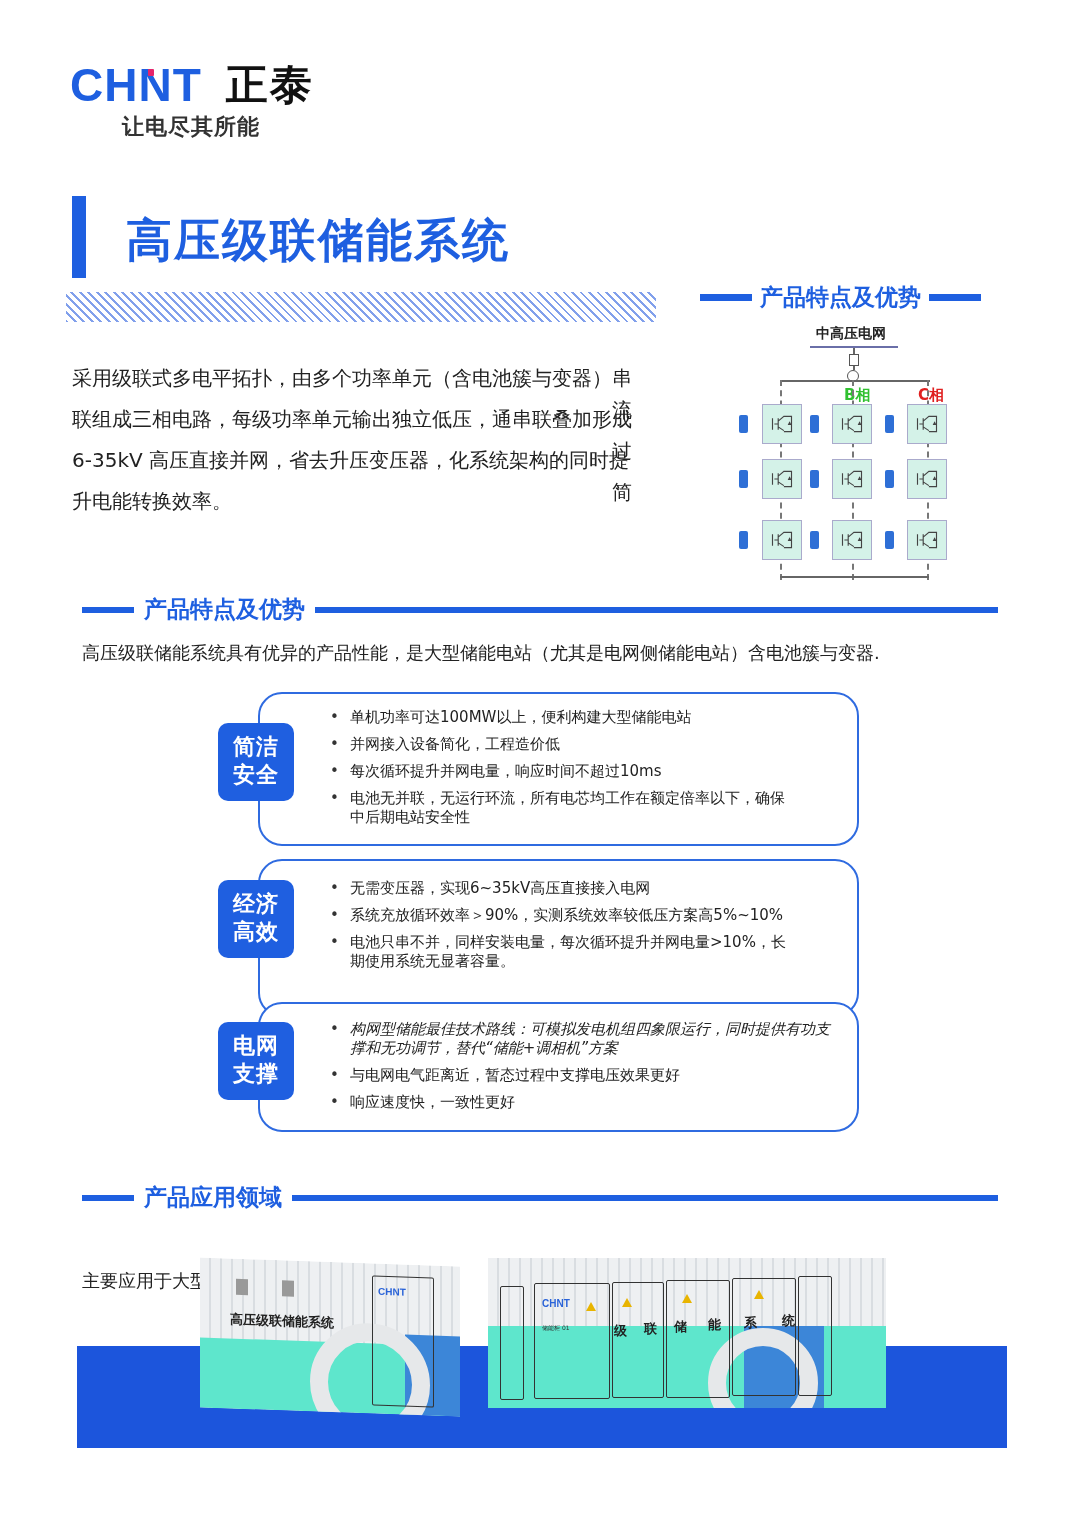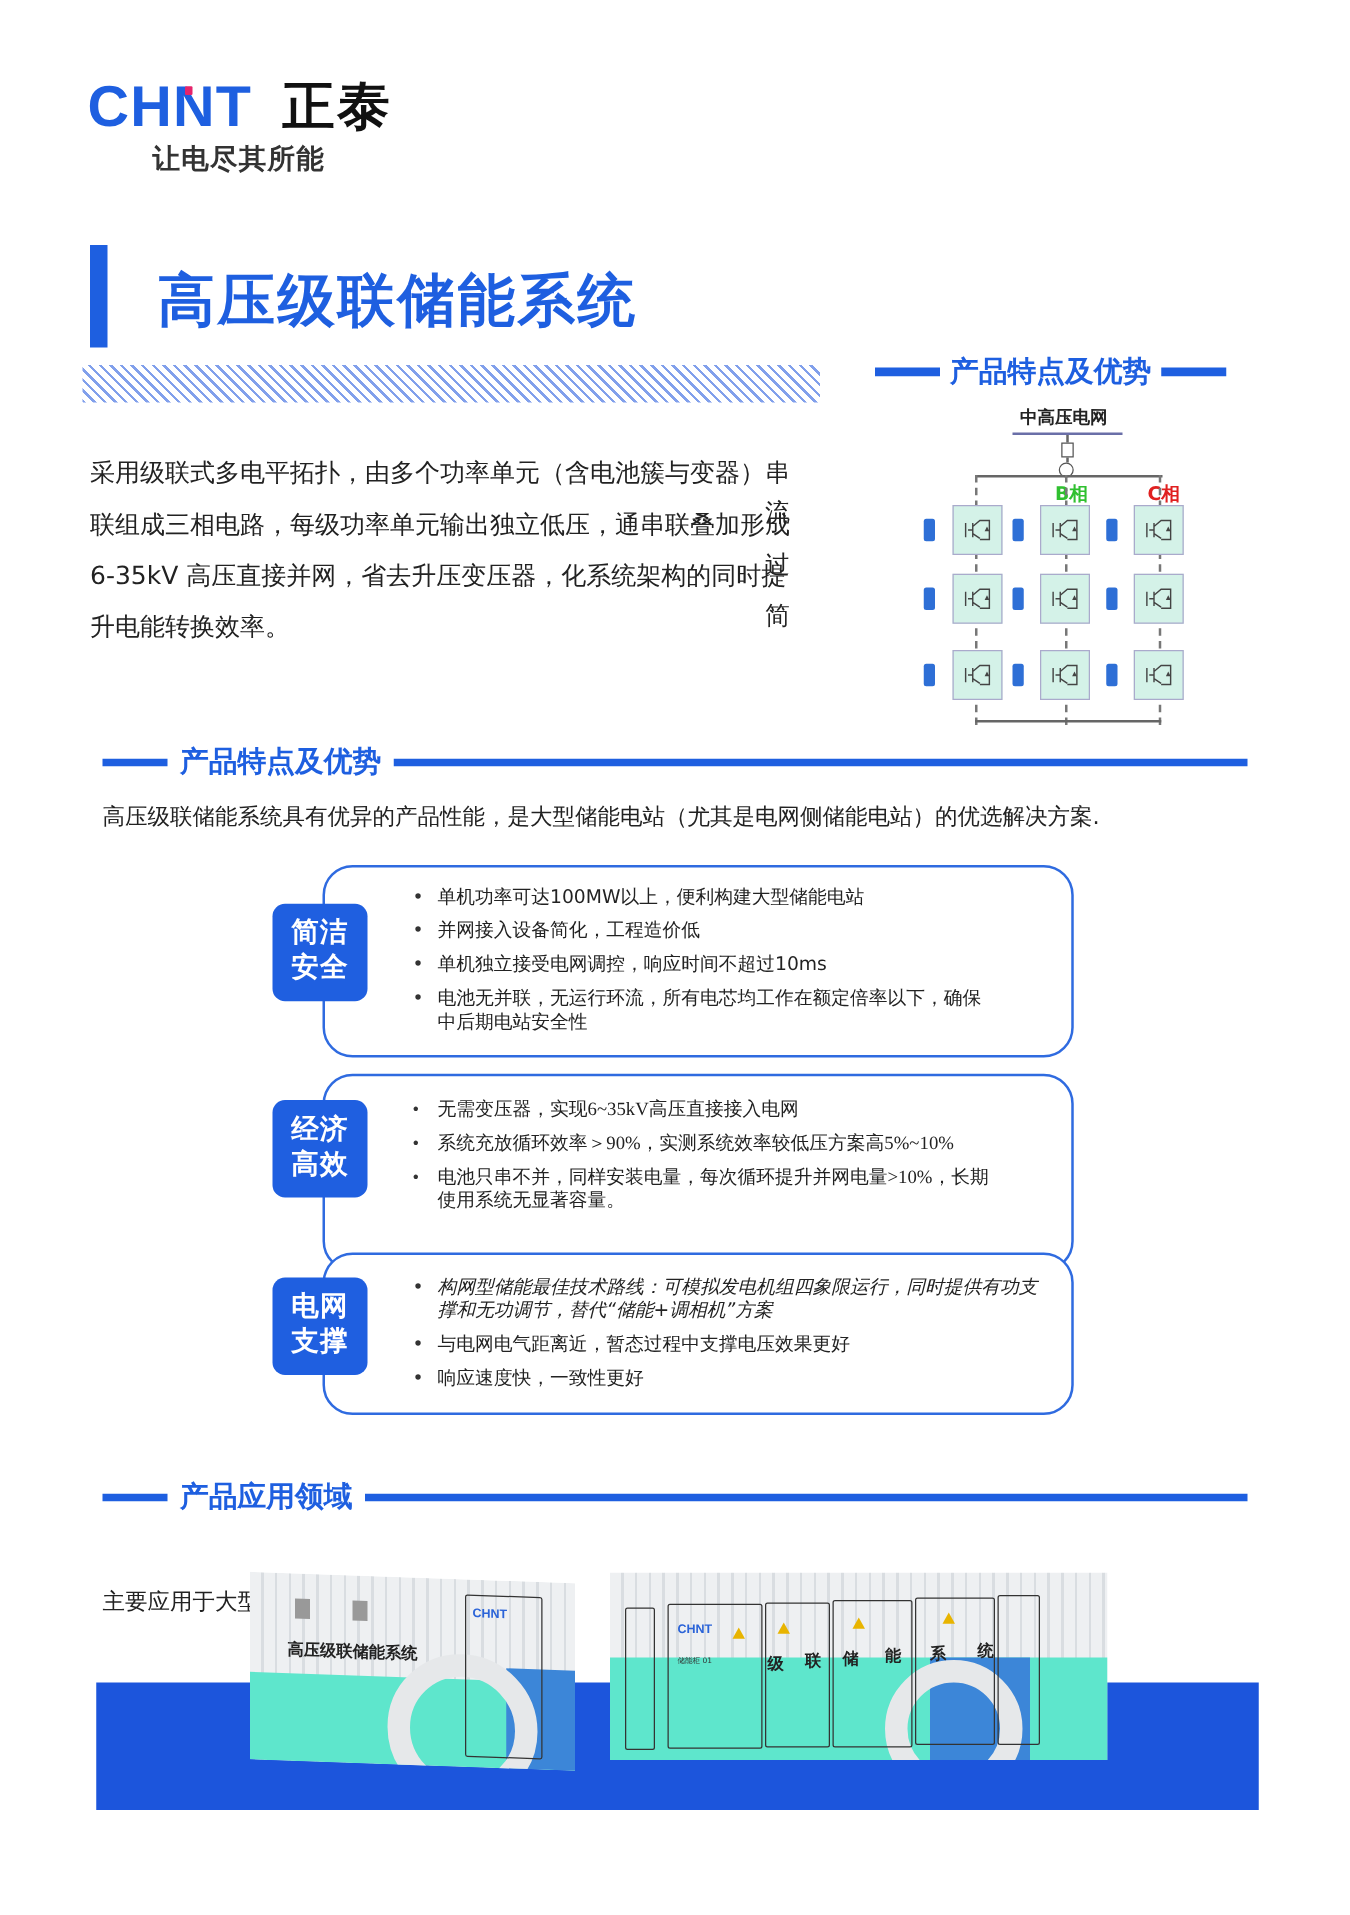--- a/index.html
+++ b/index.html
@@ -166,36 +166,36 @@
   <div class="batt" style="left:9px;top:211px;"></div>
   <div class="batt" style="left:80px;top:211px;"></div>
   <div class="batt" style="left:155px;top:211px;"></div>
 </div>
 
 <div class="sec-head" style="top:594px;">
   <div class="l-short"></div>
   <div class="txt">产品特点及优势</div>
   <div class="l-long"></div>
 </div>
-<div class="sec-desc" style="top:641px;">高压级联储能系统具有优异的产品性能，是大型储能电站（尤其是电网侧储能电站）的优选解决方案.</div>
+<div class="sec-desc" style="top:641px;">高压级联储能系统具有优异的产品性能，是大型储能电站（尤其是电网侧储能电站）含电池簇与变器.</div>
 
 <div class="card" style="top:692px;height:154px;">
   <ul>
     <li>单机功率可达100MW以上，便利构建大型储能电站</li>
     <li>并网接入设备简化，工程造价低</li>
-    <li>单机独立接受电网调控，响应时间不超过10ms</li>
+    <li>每次循环提升并网电量，响应时间不超过10ms</li>
     <li style="width:460px;">电池无并联，无运行环流，所有电芯均工作在额定倍率以下，确保中后期电站安全性</li>
   </ul>
 </div>
 <div class="badge" style="top:723px;">
   <div>简洁</div>
   <div>安全</div>
 </div>
 
-<div class="card" style="top:859px;height:158px;font-family:Liberation Serif, serif;">
+<div class="card" style="top:859px;height:158px;">
   <ul style="padding-top:18px;">
     <li>无需变压器，实现6~35kV高压直接接入电网</li>
     <li>系统充放循环效率＞90%，实测系统效率较低压方案高5%~10%</li>
     <li style="width:470px;">电池只串不并，同样安装电量，每次循环提升并网电量&gt;10%，长期使用系统无显著容量。</li>
   </ul>
 </div>
 <div class="badge" style="top:880px;">
   <div>经济</div>
   <div>高效</div>
 </div>

